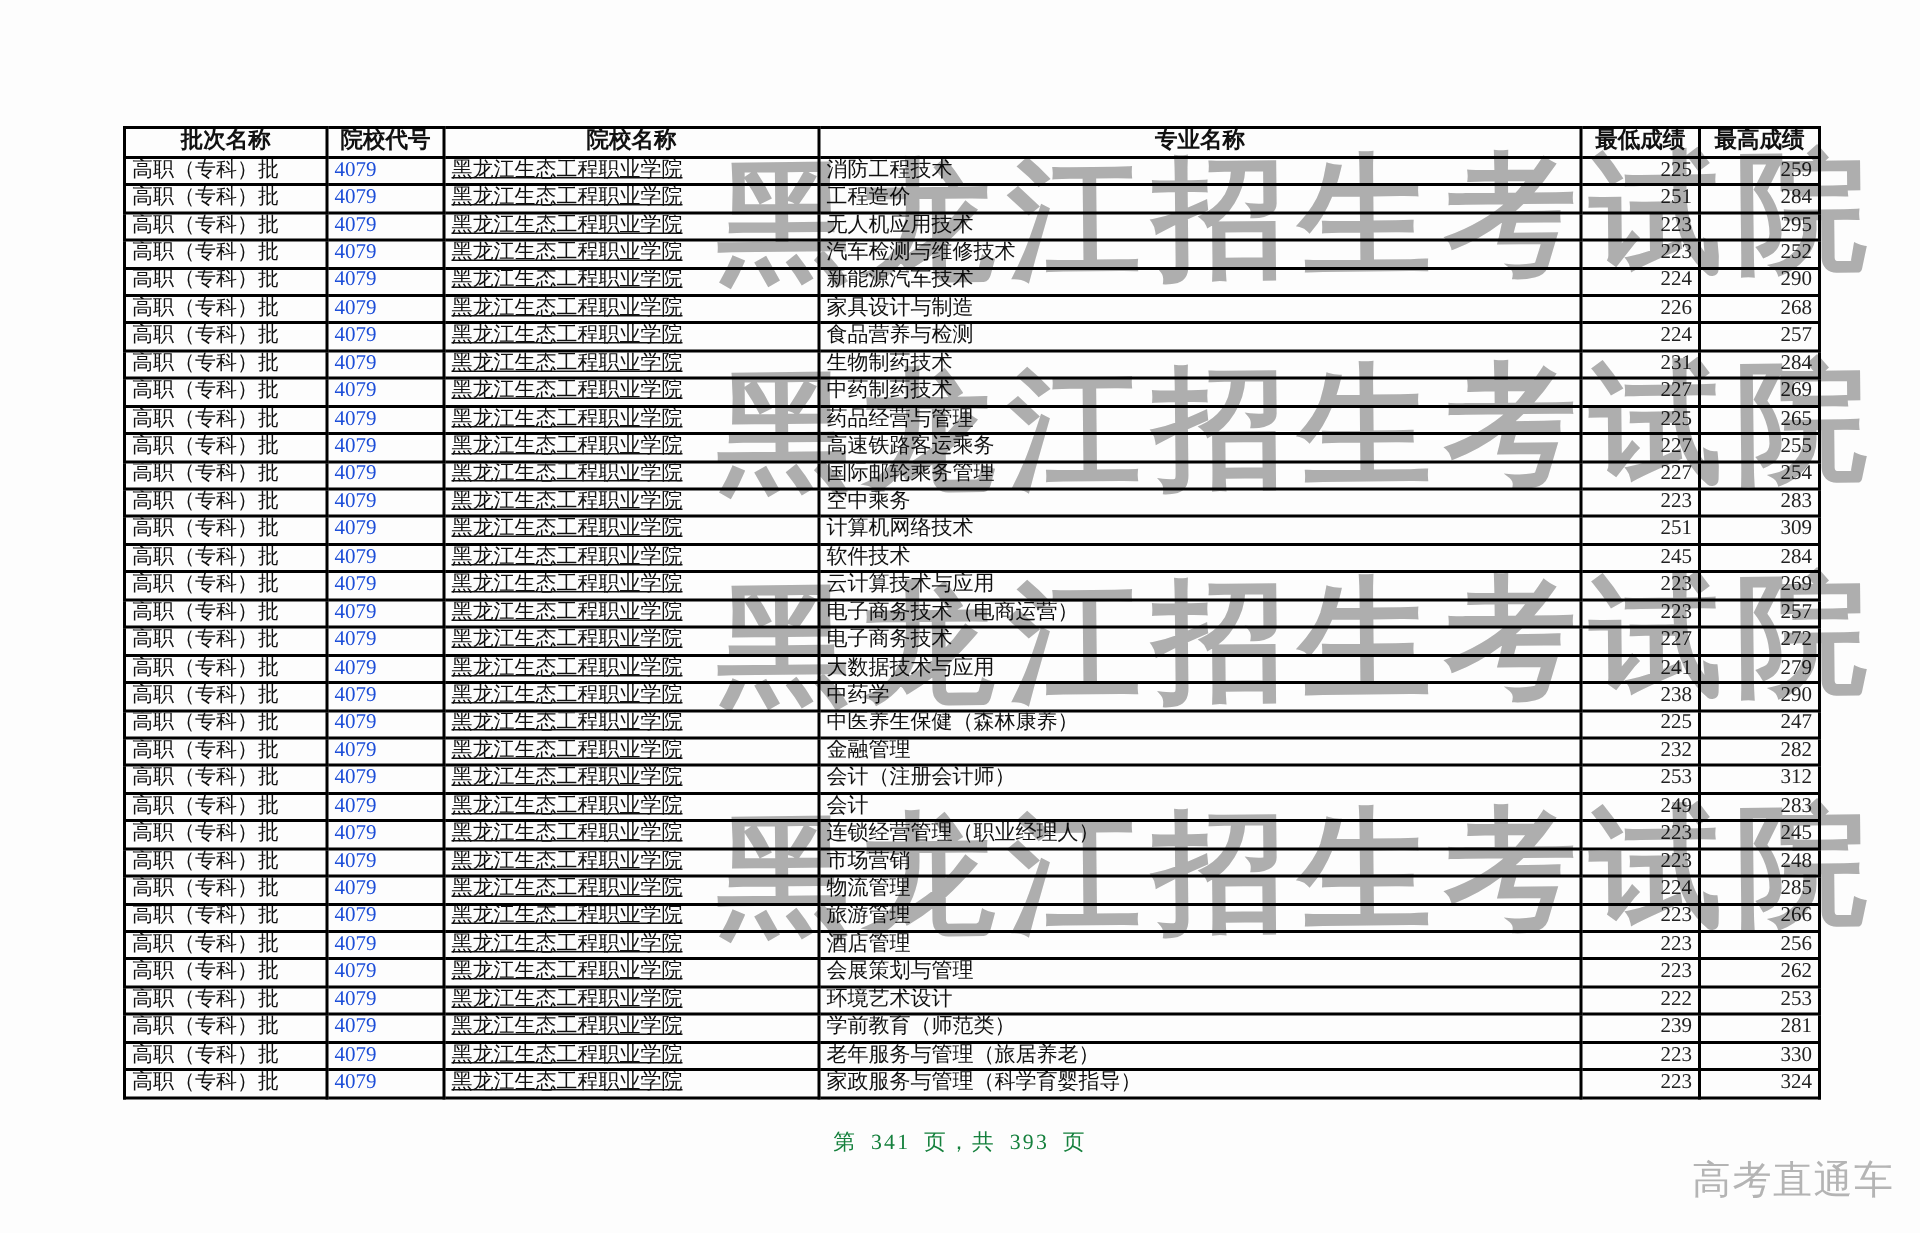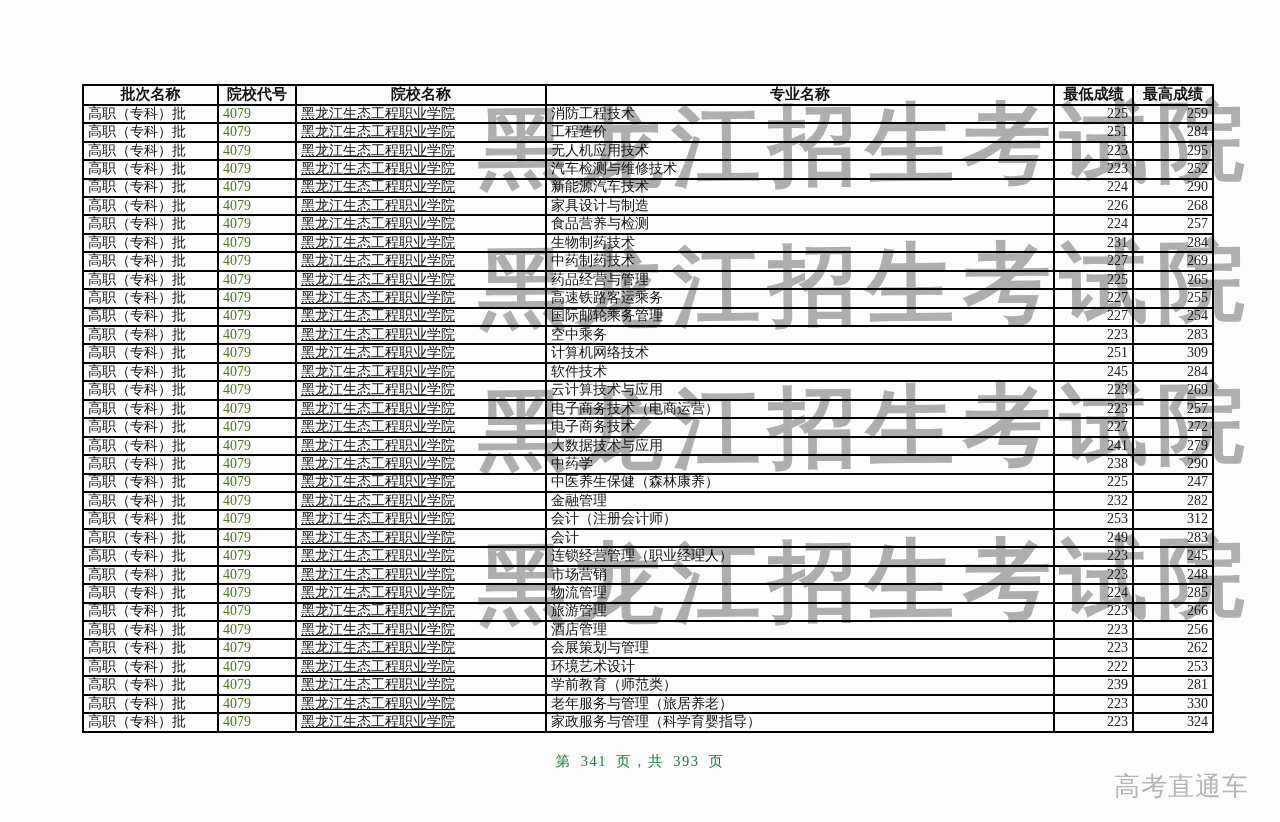--- a/index.html
+++ b/index.html
@@ -54,40 +54,40 @@
     padding: 0 4px;
     vertical-align: middle;
   }
   table.scores th {
     font-weight: bold;
     text-align: center;
     font-size: 15px;
     padding: 1px 2px;
   }
   td.c-batch   { text-align: left; padding-left: 5px; }
-  td.c-code    { text-align: left; padding-left: 7px; color: #4d7c0f; }
+  td.c-code    { text-align: left; padding-left: 7px; color: #1d4ed8; }
   td.c-college { text-align: left; padding-left: 6px; text-decoration: underline; }
   td.c-major   { text-align: left; padding-left: 6px; }
   td.c-num     { text-align: right; padding-right: 6px; color: #222; }
   
   .page-footer {
     position: absolute;
     left: 0; top: 752px;
     width: 100%;
     text-align: center;
     font-size: 14.5px;
     letter-spacing: 1.5px;
     word-spacing: 4px;
     color: #15803d;
     z-index: 2;
   }
   
   .brand {
     position: absolute;
-    top: 769px; right: 31px;
+    top: 769px; right: 17px;
     font-size: 26px;
     letter-spacing: 1px;
     color: #b4b4b4;
     font-family: "Liberation Sans", "DejaVu Sans", sans-serif;
     z-index: 2;
   }
 </style>
 </head>
 <body>
 

